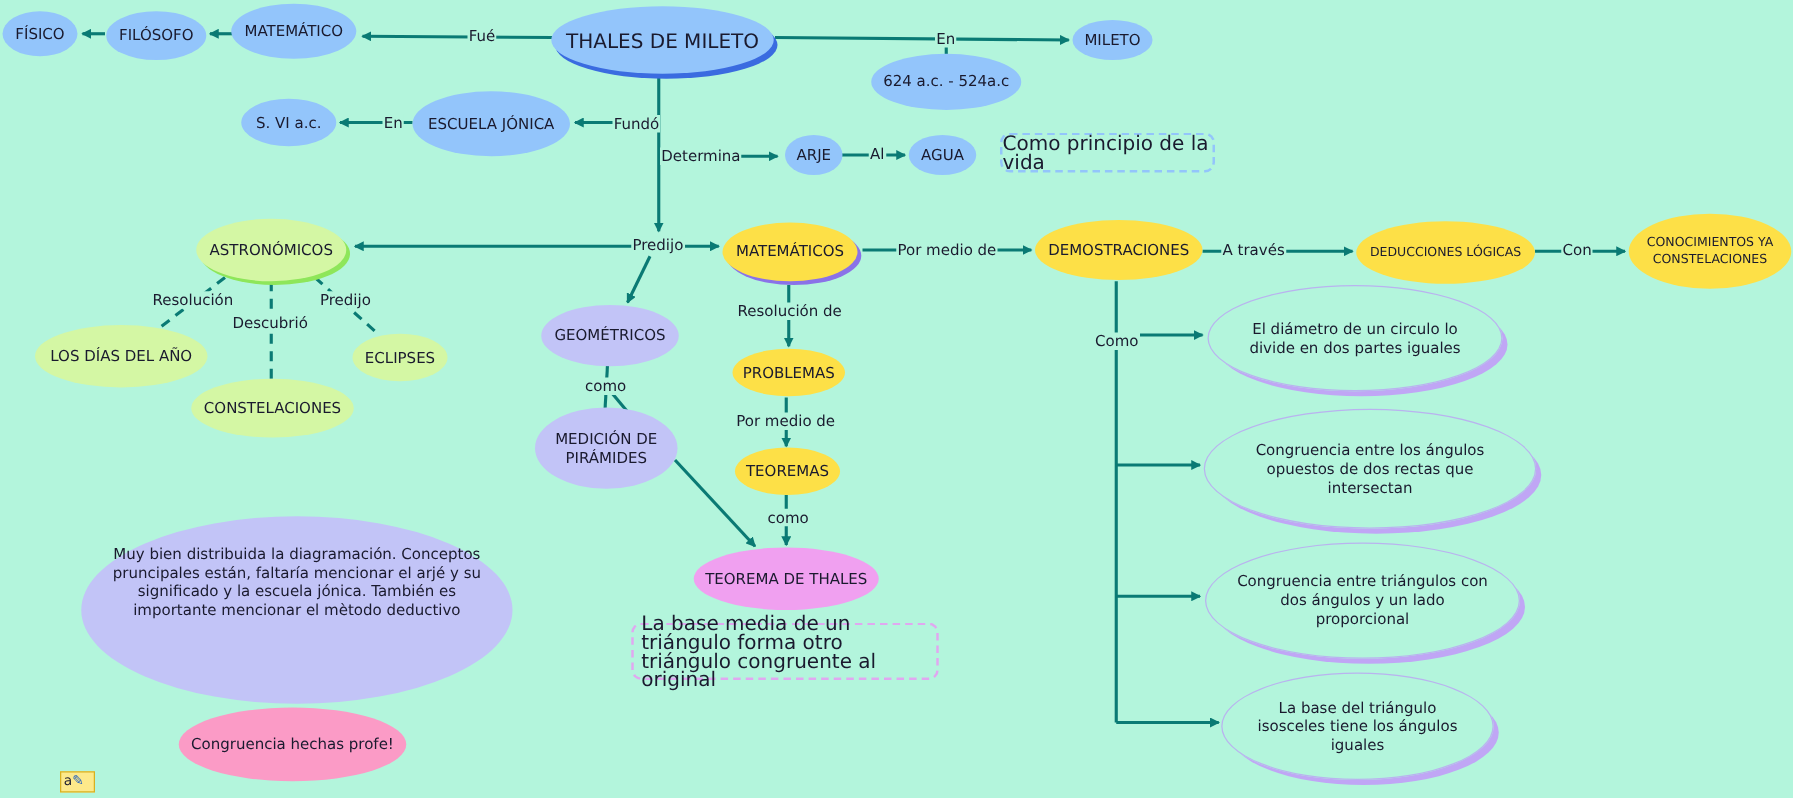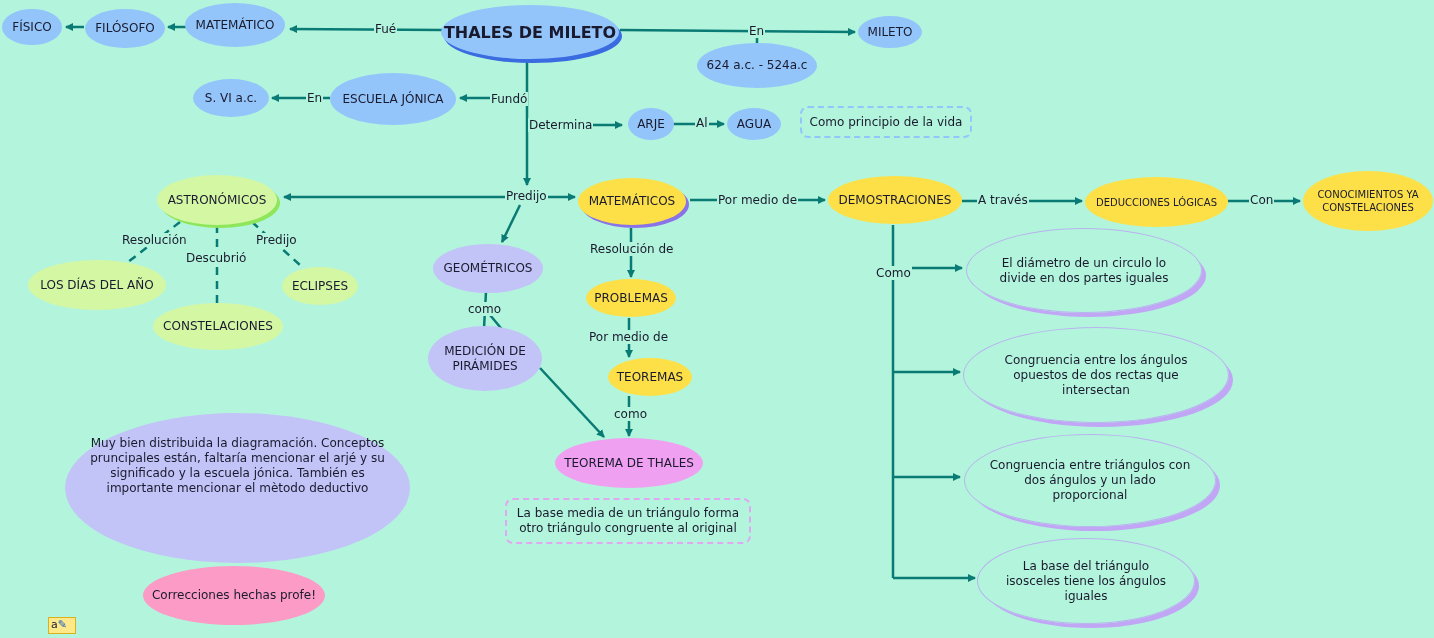--- a/index.html
+++ b/index.html
@@ -8,22 +8,22 @@
   #links { position:absolute; left:0; top:0; width:1434px; height:638px; }
   .node { position:absolute; display:flex; align-items:center; justify-content:center; text-align:center;
           border-radius:50%; font-size:12px; line-height:15px; box-sizing:border-box; }
   .blue { background:#93c5fb; }
   .green { background:#d4f7a4; }
   .purple { background:#fde047; }
   .lilac { background:#c2c4f7; }
   .pink { background:#f0a0f0; }
   .rose { background:#fb9bc6; }
   .outline { background:transparent; border:1.5px solid #b9b3ef; box-shadow:5px 5px 0 -1px #c0a6f5; }
-  .box { position:absolute; display:flex; align-items:center; justify-content:center; text-align:center;
-         font-size:12px; line-height:15px; border-radius:8px; box-sizing:border-box; }
+  .box { position:absolute; display:flex; align-items:center; justify-content:center; 
+         font-size:16px; line-height:15px; border-radius:8px; box-sizing:border-box; }
   .lbl { position:absolute; font-size:12px; line-height:14px; background:#b3f5dc; padding:0 1px; white-space:nowrap; }
   .note-icon { position:absolute; left:48px; top:617px; width:28px; height:17px; background:#fde98a;
                border:1px solid #d8b020; box-sizing:border-box; font-size:11px; line-height:14px; padding-left:2px; }
 </style>
 </head>
 <body>
 
 <svg id="links" xmlns="http://www.w3.org/2000/svg">
   <defs>
     <marker id="ah" markerWidth="8" markerHeight="8" refX="7" refY="4" orient="auto" markerUnits="userSpaceOnUse">
@@ -59,21 +59,21 @@
     <line x1="893" y1="477" x2="960" y2="477" marker-end="url(#ah)"></line>
     <line x1="893" y1="578" x2="975" y2="578" marker-end="url(#ah)"></line>
   </g>
   <g stroke="#0a7a74" stroke-width="2.5" stroke-dasharray="8,6" fill="none">
     <line x1="180" y1="222" x2="128" y2="262"></line>
     <line x1="217" y1="225" x2="217" y2="305"></line>
     <line x1="252" y1="222" x2="300" y2="265"></line>
   </g>
 </svg>
 
-<div class="node blue" style="left:441px;top:5px;width:178px;height:54px;font-size:16px;box-shadow:3px 4px 0 #3a6be0;font-weight:bold;">THALES DE MILETO</div>
+<div class="node blue" style="left:441px;top:5px;width:178px;height:54px;font-size:16px;box-shadow:3px 4px 0 #3a6be0;">THALES DE MILETO</div>
 
 <div class="node blue" style="left:2px;top:9px;width:60px;height:36px;">FÍSICO</div>
 <div class="node blue" style="left:85px;top:9px;width:80px;height:39px;">FILÓSOFO</div>
 <div class="node blue" style="left:185px;top:3px;width:100px;height:44px;">MATEMÁTICO</div>
 <div class="node blue" style="left:858px;top:16px;width:64px;height:32px;">MILETO</div>
 <div class="node blue" style="left:697px;top:43px;width:120px;height:45px;">624 a.c. - 524a.c</div>
 <div class="node blue" style="left:193px;top:79px;width:76px;height:38px;">S. VI a.c.</div>
 <div class="node blue" style="left:330px;top:73px;width:126px;height:52px;">ESCUELA JÓNICA</div>
 <div class="node blue" style="left:628px;top:108px;width:46px;height:32px;">ARJE</div>
 <div class="node blue" style="left:727px;top:108px;width:54px;height:32px;">AGUA</div>
@@ -82,35 +82,35 @@
 <div class="node green" style="left:157px;top:175px;width:120px;height:50px;box-shadow:3px 3px 0 #8ee65a;">ASTRONÓMICOS</div>
 <div class="node green" style="left:28px;top:260px;width:138px;height:50px;">LOS DÍAS DEL AÑO</div>
 <div class="node green" style="left:153px;top:303px;width:130px;height:47px;">CONSTELACIONES</div>
 <div class="node green" style="left:282px;top:267px;width:76px;height:38px;">ECLIPSES</div>
 
 <div class="node lilac" style="left:433px;top:244px;width:110px;height:49px;">GEOMÉTRICOS</div>
 <div class="node lilac" style="left:428px;top:326px;width:114px;height:65px;padding:0 14px;">MEDICIÓN DE PIRÁMIDES</div>
 
 <div class="node purple" style="left:578px;top:178px;width:108px;height:47px;box-shadow:3px 3px 0 #8a72e8;">MATEMÁTICOS</div>
 <div class="node purple" style="left:586px;top:279px;width:90px;height:38px;">PROBLEMAS</div>
-<div class="node purple" style="left:608px;top:358px;width:84px;height:38px;">TEOREMAS</div>
+<div class="node purple" style="left:588px;top:358px;width:84px;height:38px;">TEOREMAS</div>
 <div class="node pink" style="left:555px;top:438px;width:148px;height:50px;">TEOREMA DE THALES</div>
 <div class="box" style="left:505px;top:498px;width:246px;height:46px;border:2px dashed #e0a8f0;padding:0 6px;">La base media de un triángulo forma otro triángulo congruente al original</div>
 
 <div class="node purple" style="left:828px;top:176px;width:134px;height:48px;">DEMOSTRACIONES</div>
 <div class="node purple" style="left:1085px;top:177px;width:143px;height:50px;font-size:10px;">DEDUCCIONES LÓGICAS</div>
 <div class="node purple" style="left:1303px;top:171px;width:130px;height:60px;font-size:10px;line-height:13px;padding:0 12px;">CONOCIMIENTOS YA CONSTELACIONES</div>
 
 <div class="node outline" style="left:966px;top:228px;width:236px;height:85px;padding:0 26px;">El diámetro de un circulo lo divide en dos partes iguales</div>
 <div class="node outline" style="left:963px;top:327px;width:266px;height:96px;padding:0 26px;">Congruencia entre los ángulos opuestos de dos rectas que intersectan</div>
 <div class="node outline" style="left:964px;top:434px;width:252px;height:93px;padding:0 24px;">Congruencia entre triángulos con dos ángulos y un lado proporcional</div>
 <div class="node outline" style="left:977px;top:538px;width:218px;height:86px;padding:0 26px;text-align:center;">La base del triángulo isosceles tiene los ángulos iguales</div>
 
 <div class="node lilac" style="left:65px;top:413px;width:345px;height:150px;padding:0 22px 44px;">Muy bien distribuida la diagramación.   Conceptos pruncipales están, faltaría mencionar el arjé y su significado y la escuela jónica.  También es importante mencionar el mètodo deductivo</div>
-<div class="node rose" style="left:143px;top:566px;width:182px;height:59px;">Correcciones hechas profe!</div>
+<div class="node rose" style="left:143px;top:566px;width:182px;height:59px;">Congruencia hechas profe!</div>
 
 <span class="lbl" style="left:374px;top:22px;">Fué</span>
 <span class="lbl" style="left:748px;top:24px;">En</span>
 <span class="lbl" style="left:490px;top:92px;">Fundó</span>
 <span class="lbl" style="left:306px;top:91px;">En</span>
 <span class="lbl" style="left:528px;top:118px;">Determina</span>
 <span class="lbl" style="left:695px;top:116px;">Al</span>
 <span class="lbl" style="left:505px;top:189px;">Predijo</span>
 <span class="lbl" style="left:121px;top:233px;">Resolución</span>
 <span class="lbl" style="left:185px;top:251px;">Descubrió</span>

